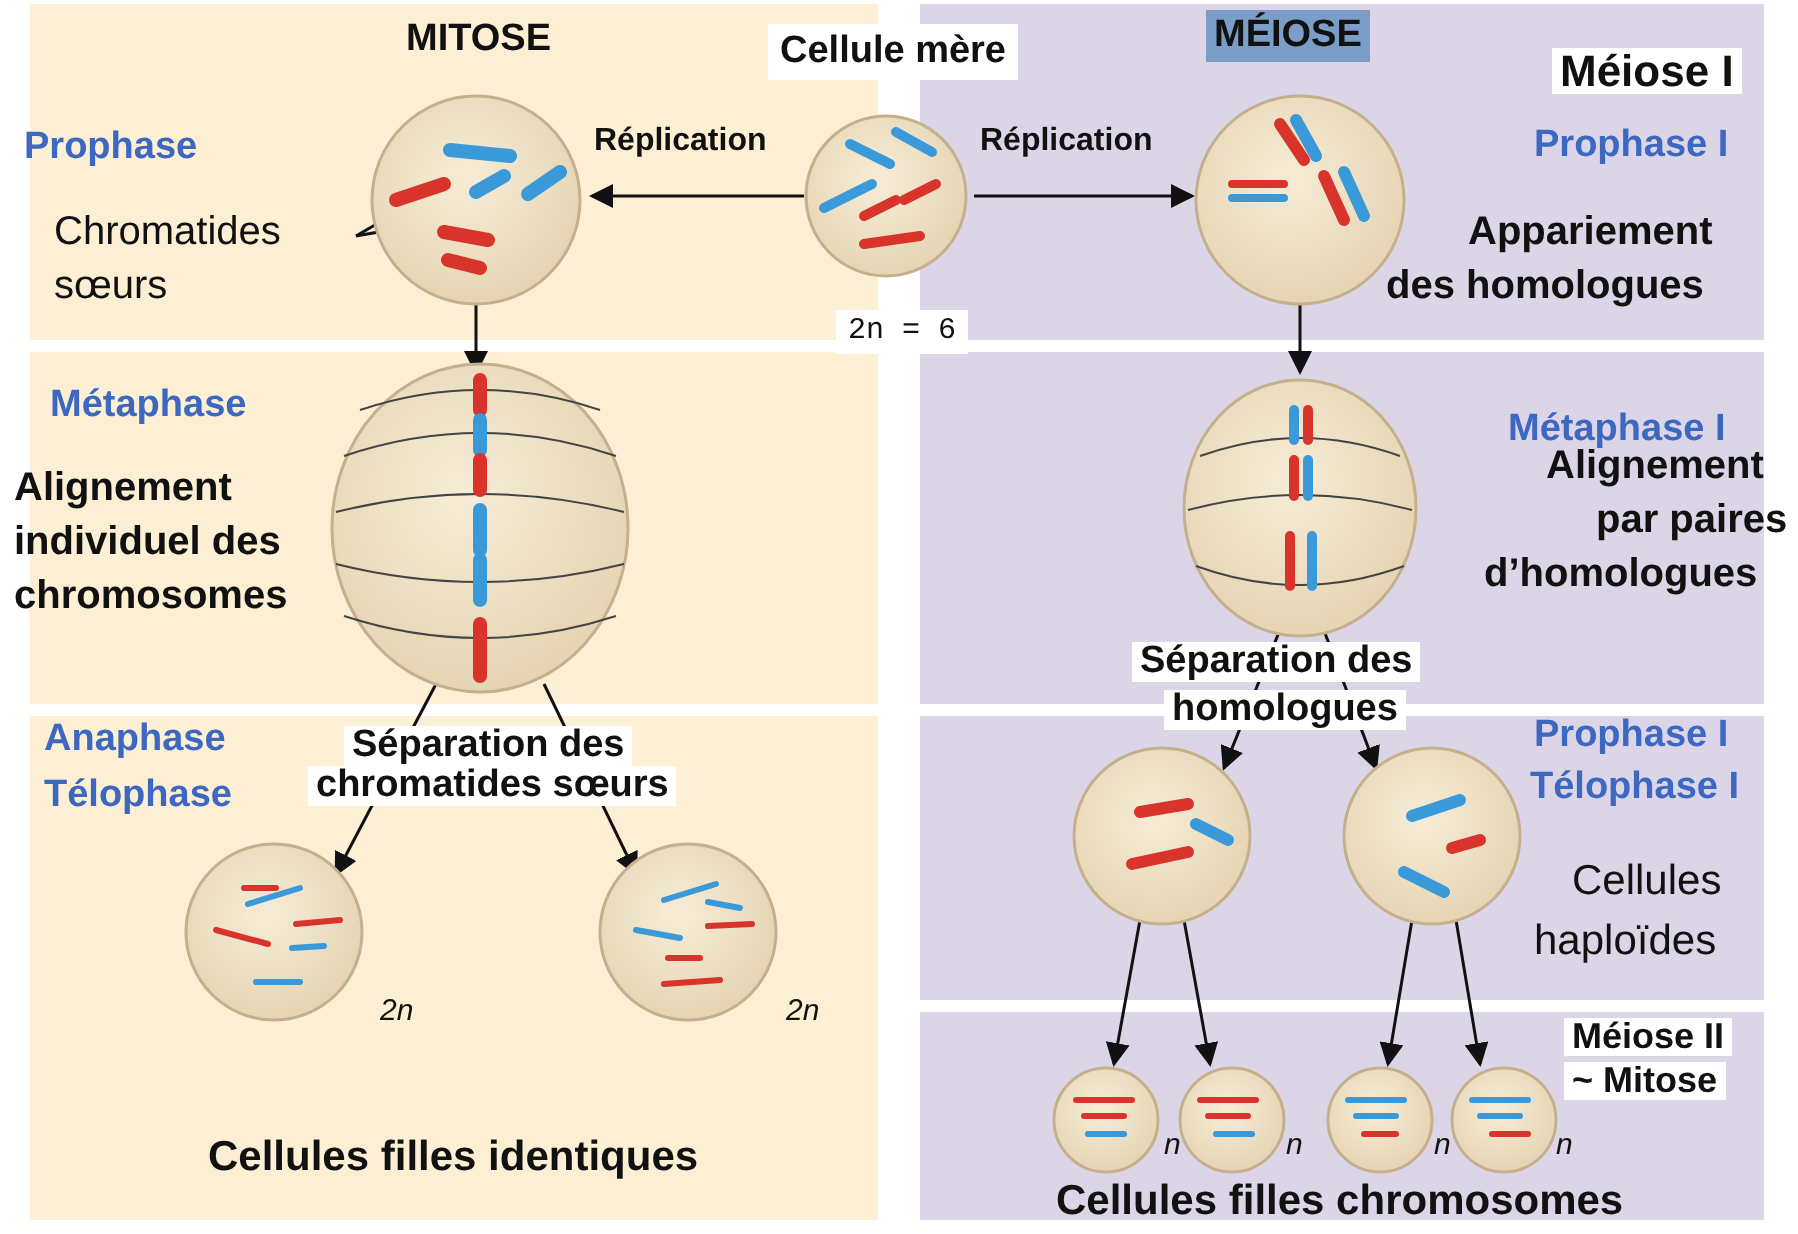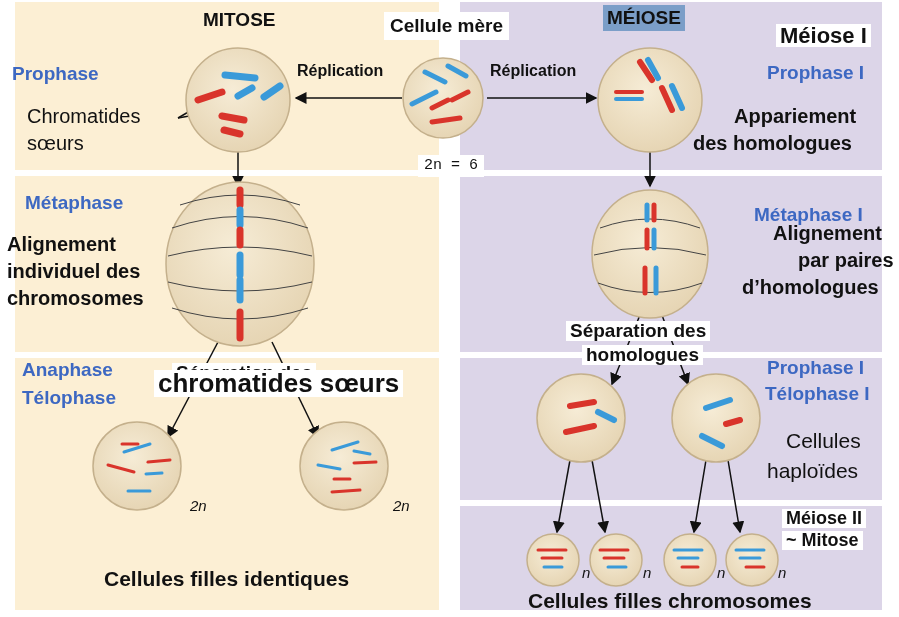--- a/index.html
+++ b/index.html
@@ -162,21 +162,21 @@
 <div class="lbl blk reg" style="left:27px;top:106px;font-size:20px;">Chromatides</div>
 <div class="lbl blk reg" style="left:27px;top:133px;font-size:20px;">sœurs</div>
 <div class="lbl blk" style="left:297px;top:63px;font-size:16px;">Réplication</div>
 <div class="lbl blue" style="left:25px;top:193px;font-size:19px;">Métaphase</div>
 <div class="lbl blk" style="left:7px;top:234px;font-size:20px;">Alignement</div>
 <div class="lbl blk" style="left:7px;top:261px;font-size:20px;text-align:right;">individuel des</div>
 <div class="lbl blk" style="left:7px;top:288px;font-size:20px;">chromosomes</div>
 <div class="lbl blue" style="left:22px;top:360px;font-size:19px;">Anaphase</div>
 <div class="lbl blue" style="left:22px;top:388px;font-size:19px;">Télophase</div>
 <div class="lbl blk white" style="left:172px;top:363px;font-size:19px;">Séparation des</div>
-<div class="lbl blk white" style="left:154px;top:370px;font-size:26px;">chromatides sœurs</div>
+<div class="lbl blk white" style="left:154px;top:383px;font-size:19px;">chromatides sœurs</div>
 <div class="lbl blk reg" style="left:190px;top:498px;font-size:15px;font-style:italic;">2n</div>
 <div class="lbl blk reg" style="left:393px;top:498px;font-size:15px;font-style:italic;">2n</div>
 <div class="lbl blk" style="left:104px;top:568px;font-size:21px;text-align:center;">Cellules filles identiques</div>
 
 <div class="lbl blk" style="left:490px;top:63px;font-size:16px;">Réplication</div>
 <div class="lbl blue" style="left:767px;top:63px;font-size:19px;">Prophase I</div>
 <div class="lbl blk" style="left:734px;top:106px;font-size:20px;">Appariement</div>
 <div class="lbl blk" style="left:693px;top:133px;font-size:20px;">des homologues</div>
 <div class="lbl blue" style="left:754px;top:205px;font-size:19px;">Métaphase I</div>
 <div class="lbl blk" style="left:773px;top:223px;font-size:20px;">Alignement</div>

